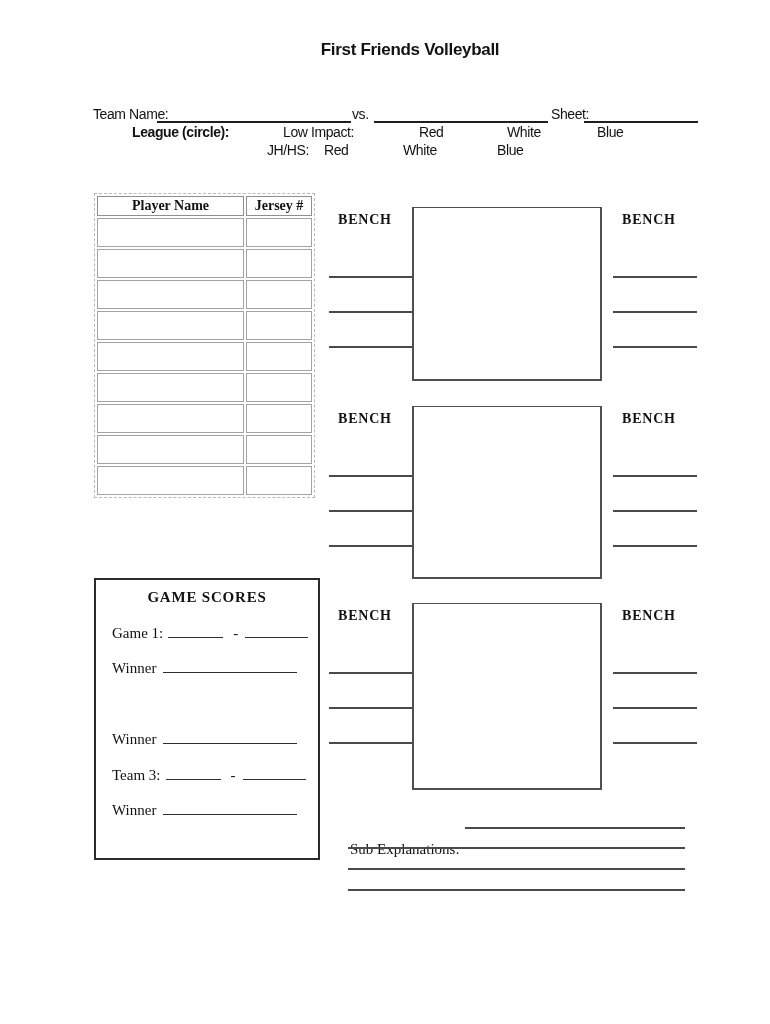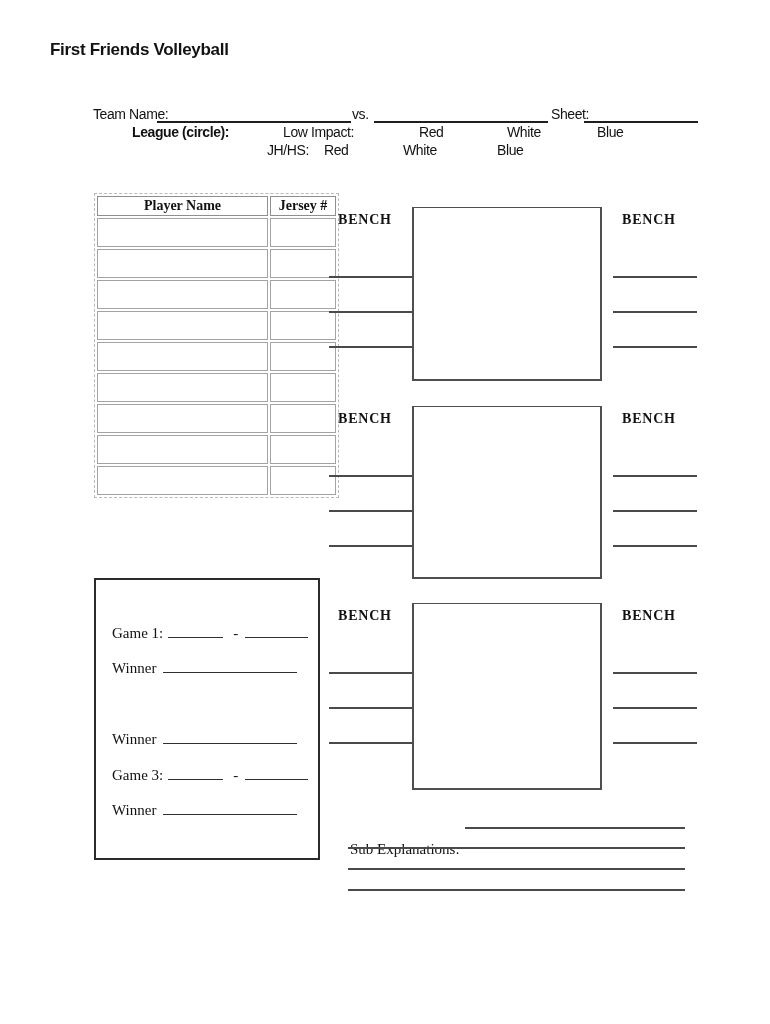--- a/index.html
+++ b/index.html
@@ -6,37 +6,37 @@
   html,body { background:#ffffff; }
   .page {
     position:relative; width:770px; height:1024px; background:#ffffff;
     color:#121212; overflow:hidden;
     font-family:"Liberation Serif", serif;
   }
   .abs { position:absolute; }
   .sans { font-family:"Liberation Sans", sans-serif; letter-spacing:-0.4px; font-size:14px; }
 
   
-  .doc-title { left:50px; width:720px; 
+  .doc-title { left:50px; width:720px; text-align:center;
     font-family:"Liberation Sans", sans-serif; font-weight:bold;
     font-size:17px; letter-spacing:-0.3px; }
 
   
   .rule  { position:absolute; height:1.5px; background:#1e1e1e; }
   .hline { position:absolute; height:2px; background:var(--line-color,#4a4a4a); }
   .bold { font-weight:bold; }
 
   
   .roster-wrap { left:94px; top:193px; }
   table.roster { border-collapse:separate; border-spacing:2px;
     border:1px dashed #b9b9b9; background:#fff; }
   table.roster th {
     border:1px solid #8f8f8f; font-family:"Liberation Serif", serif;
     font-weight:bold; font-size:14px; height:20px; padding:0 2px; }
-  table.roster th.col-name { width:171px;margin-left:32px; }
+  table.roster th.col-name { width:147px;margin-left:32px; }
   table.roster th.col-jersey { width:66px; }
   table.roster td { border:1px solid var(--table-border,#a3a3a3); height:29px; background:#fff; }
 
   
   .court { position:absolute; left:329px; width:371px; }
   .court-box { position:absolute; left:83px; top:0; width:190px; background:#fff;
     border:solid var(--border-color,#4f4f4f); border-width:1px 2px 2px 2px; }
   .court-net { position:absolute; left:83px; width:2px; top:36px;
     background:var(--border-color,#4f4f4f); }
   .bench { position:absolute; top:5px; font-weight:bold; font-size:14px;
@@ -174,34 +174,35 @@
     <div class="court-net" style="height:151px;"></div>
     <div class="cline cline-l ln1"></div>
     <div class="cline cline-l ln2"></div>
     <div class="cline cline-l ln3"></div>
     <div class="cline cline-r ln1"></div>
     <div class="cline cline-r ln2"></div>
     <div class="cline cline-r ln3"></div>
   </div>
 
   <div class="gamescores">
+    <div class="gs-title">GAME SCORES</div>
 
     <div class="gs-row g1">
       <span>Game 1:</span><span class="blank b-score1"></span><span class="gs-dash">-</span><span class="blank b-score2"></span>
     </div>
     <div class="gs-row w1">
       <span>Winner</span><span class="blank b-winner"></span>
     </div>
 
     <div class="gs-row w2">
       <span>Winner</span><span class="blank b-winner"></span>
     </div>
 
     <div class="gs-row g3">
-      <span>Game 3:</span><span class="blank b-score1"></span><span class="gs-dash">-</span><span class="blank b-score2"></span>
+      <span>Team 3:</span><span class="blank b-score1"></span><span class="gs-dash">-</span><span class="blank b-score2"></span>
     </div>
     <div class="gs-row w3">
       <span>Winner</span><span class="blank b-winner"></span>
     </div>
   </div>
 
   <span class="abs sub-label">Sub Explanations:</span>
   <div class="hline" style="left:465px;top:827px;width:220px;"></div>
   <div class="sub-lines">
       <div class="sub-line"></div>

